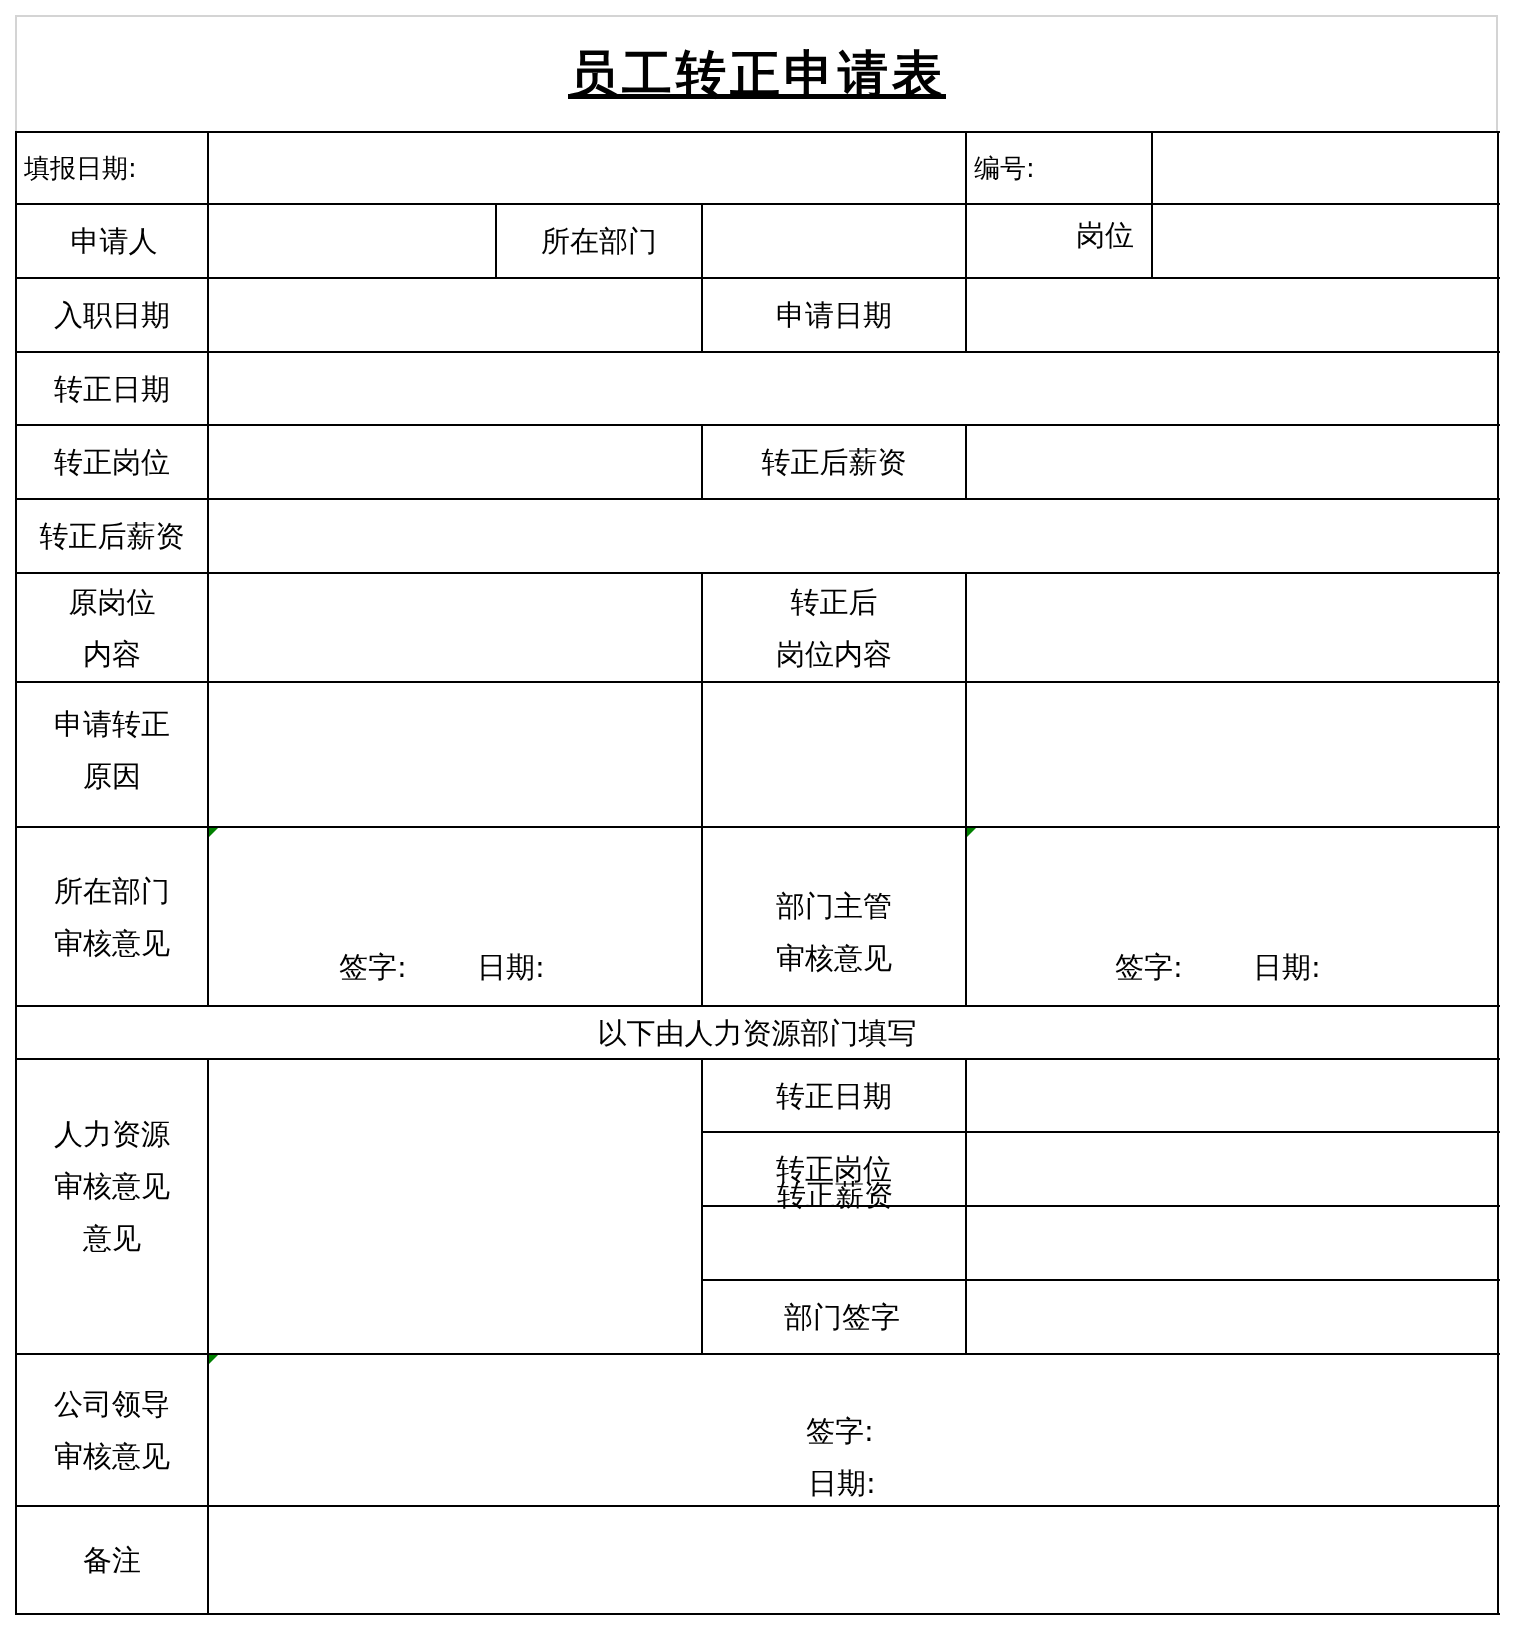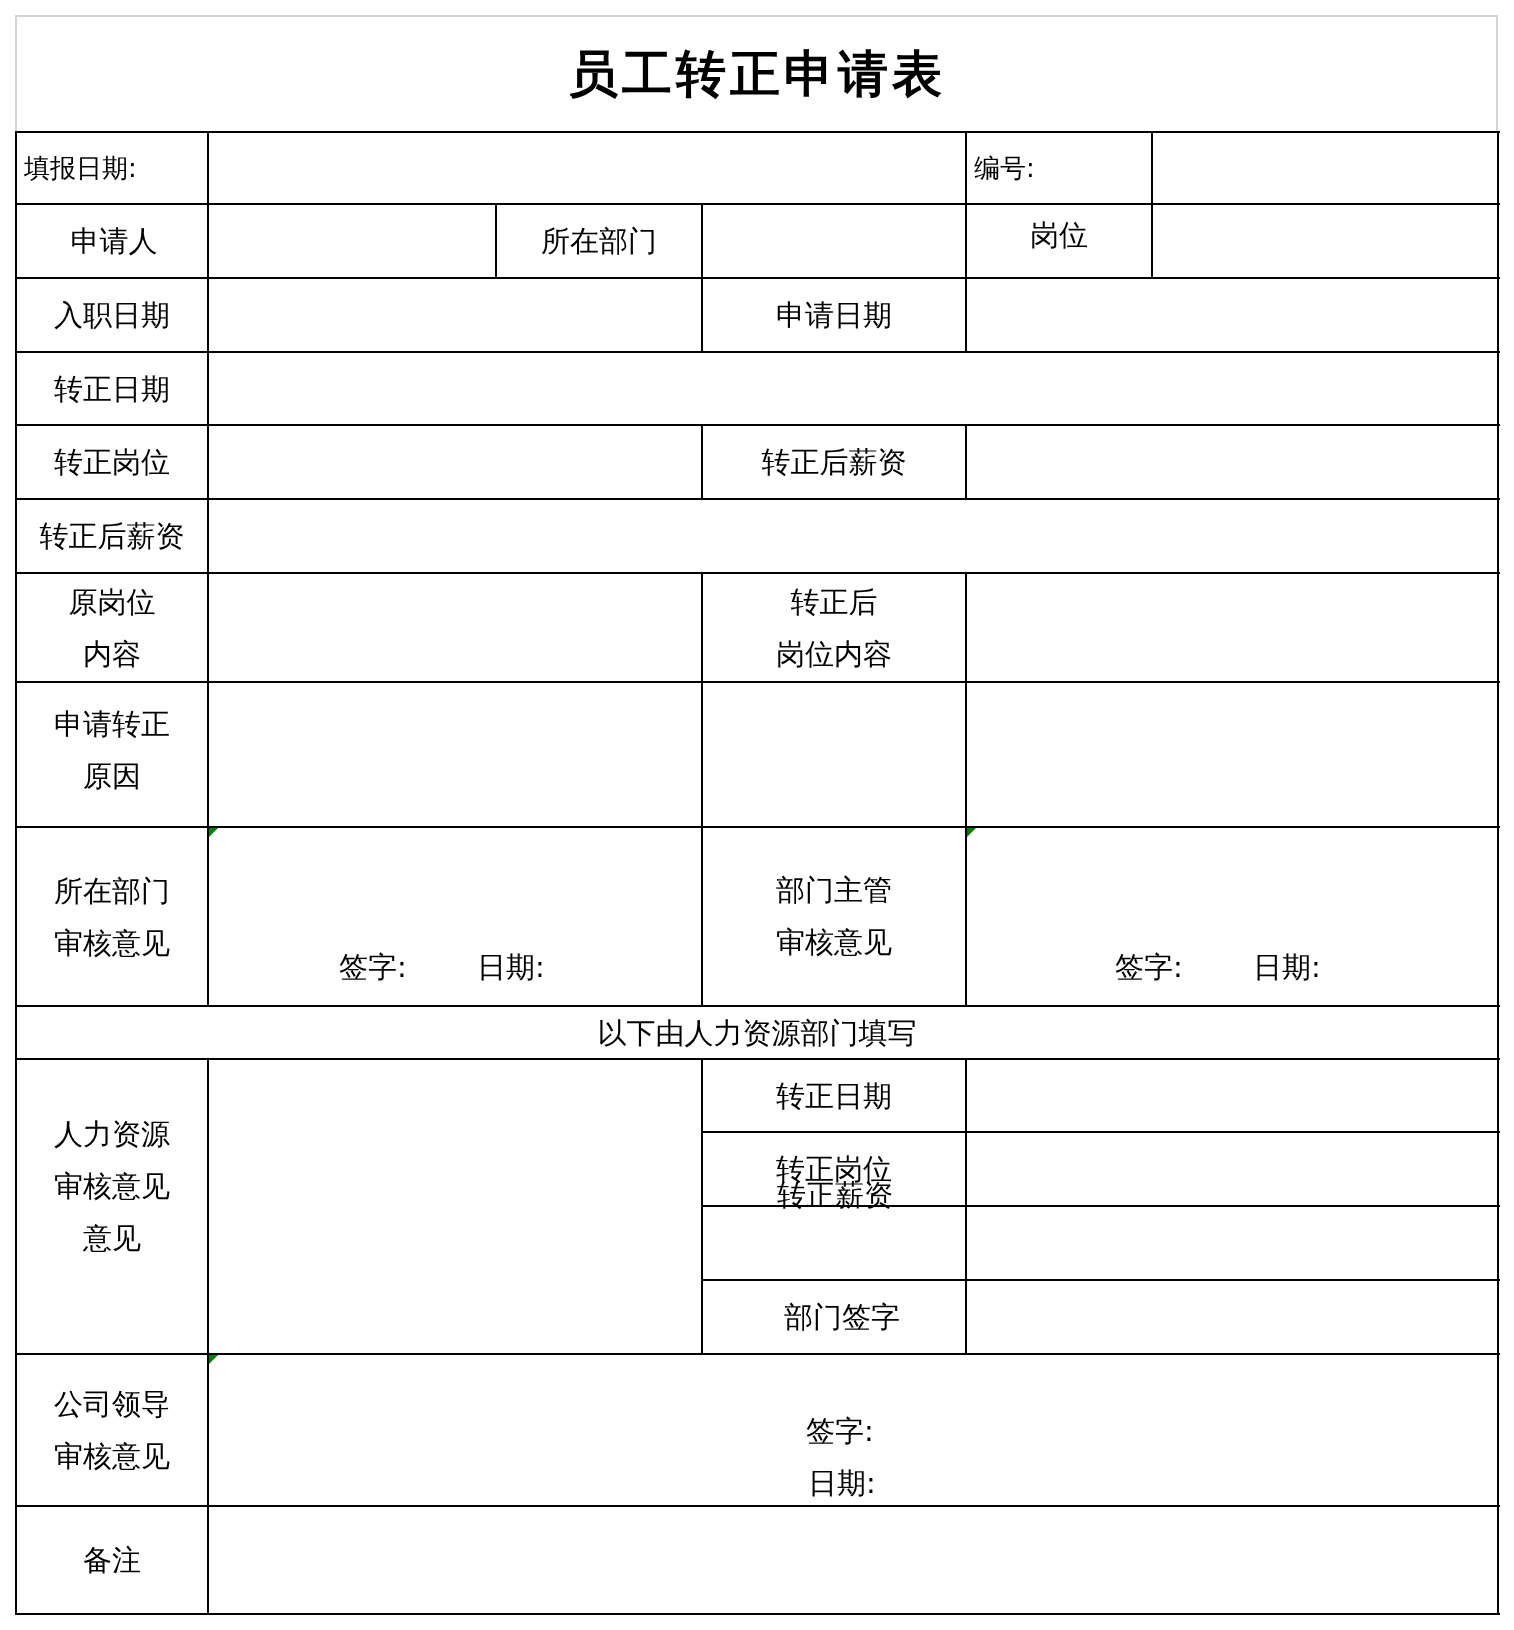--- a/index.html
+++ b/index.html
@@ -2,21 +2,21 @@
 <html><head>
 <meta charset="utf-8">
 <style>
   html, body { margin:0; padding:0; background:#ffffff; }
   body { width:1514px; height:1630px; position:relative; overflow:hidden;
          font-family:"DejaVu Sans","Liberation Sans",sans-serif; color:#000; }
   .frame { position:absolute; left:15px; top:15px; width:1483px; height:117px;
            border-top:2px solid #d4d4d4; border-left:2px solid #d4d4d4; border-right:2px solid #d4d4d4; box-sizing:border-box; }
   .title { position:absolute; left:16px; top:16px; width:1482px; height:116px;
            display:flex; align-items:center; justify-content:center;
-           font-size:50px; font-weight:bold; letter-spacing:4px; }
+           font-size:50px; font-weight:bold; letter-spacing:4px;text-decoration:underline; }
   .hl { position:absolute; height:2px; background:#000; }
   .vl { position:absolute; width:2px; background:#000; }
   .cell { position:absolute; display:flex; align-items:center; justify-content:center;
           text-align:center; font-size:29px; line-height:52px; box-sizing:border-box; }
   .cell.left { justify-content:flex-start; padding-left:7px; font-size:26px; }
   .cell .stack { display:flex; flex-direction:column; align-items:center; }
   .field { position:absolute; box-sizing:border-box; }
   .sig { position:absolute; font-size:29px; white-space:nowrap; }
   .marker { position:absolute; width:0; height:0;
             border-top:9px solid #008000; border-right:9px solid transparent; }
@@ -67,21 +67,21 @@
 
 <div class="cell left" style="left:17px; top:133px; width:190px; height:70px;">填报日期:</div>
 <div class="field" style="left:209px; top:133px; width:756px; height:70px;"></div>
 <div class="cell left" style="left:967px; top:133px; width:184px; height:70px;">编号:</div>
 <div class="field" style="left:1153px; top:133px; width:344px; height:70px;"></div>
 
 <div class="cell" style="left:17px; top:205px; width:194px; height:72px;">申请人</div>
 <div class="field" style="left:209px; top:205px; width:286px; height:72px;"></div>
 <div class="cell" style="left:497px; top:205px; width:204px; height:72px;">所在部门</div>
 <div class="field" style="left:703px; top:205px; width:262px; height:72px;"></div>
-<div class="cell" style="left:967px; top:205px; width:184px; height:60px;text-align:right;">岗位</div>
+<div class="cell" style="left:1013px; top:205px; width:184px; height:60px;text-align:right;">岗位</div>
 <div class="field" style="left:1153px; top:205px; width:344px; height:72px;"></div>
 
 <div class="cell" style="left:17px; top:279px; width:190px; height:72px;border-radius:22px;">入职日期</div>
 <div class="field" style="left:209px; top:279px; width:492px; height:72px;"></div>
 <div class="cell" style="left:703px; top:279px; width:262px; height:72px;">申请日期</div>
 <div class="field" style="left:967px; top:279px; width:530px; height:72px;"></div>
 
 <div class="cell" style="left:17px; top:353px; width:190px; height:71px;">转正日期</div>
 <div class="field" style="left:209px; top:353px; width:1288px; height:71px;"></div>
 
@@ -120,21 +120,21 @@
   <div class="stack">
     <span>所在部门</span>
     <span>审核意见</span>
   </div>
 </div>
 <div class="field" style="left:209px; top:828px; width:492px; height:177px;"></div>
 <div class="marker" style="left:209px; top:828px;"></div>
 <div class="sig" style="left:339px; top:948px;">签字:</div>
 <div class="sig" style="left:477px; top:948px;">日期:</div>
 
-<div class="cell" style="left:703px; top:828px; width:262px; height:177px; align-items:flex-start; padding-top:36px;">
+<div class="cell" style="left:703px; top:828px; width:262px; height:177px; align-items:flex-start; padding-top:52px;">
   <div class="stack">
     <span>部门主管</span>
     <span>审核意见</span>
   </div>
 </div>
 <div class="field" style="left:967px; top:828px; width:530px; height:177px;"></div>
 <div class="marker" style="left:967px; top:828px;"></div>
 <div class="sig" style="left:1115px; top:948px;">签字:</div>
 <div class="sig" style="left:1253px; top:948px;">日期:</div>
 

